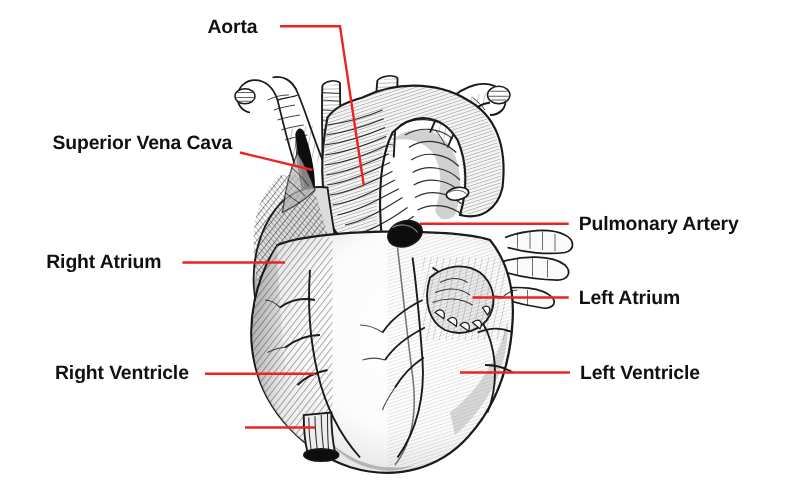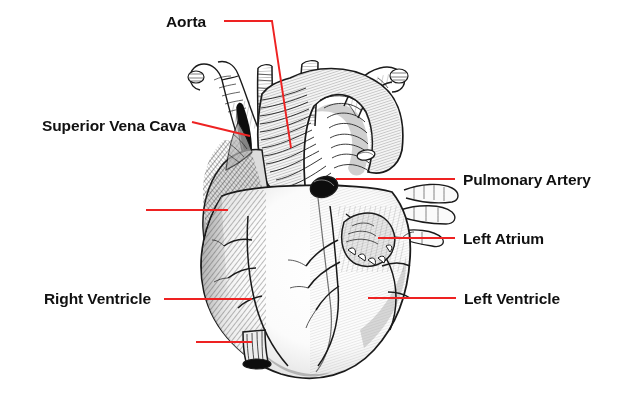--- a/index.html
+++ b/index.html
@@ -362,19 +362,20 @@
         <polyline points="146,210 228,210" stroke="#ee2222" fill="none" stroke-width="1.9"></polyline>
         <polyline points="164,299 252,299" stroke="#ee2222" fill="none" stroke-width="1.9"></polyline>
         <polyline points="196,342 252,342" stroke="#ee2222" fill="none" stroke-width="1.9"></polyline>
         <polyline points="455,179 336,179" stroke="#ee2222" fill="none" stroke-width="1.9"></polyline>
         <polyline points="455,238 378,238" stroke="#ee2222" fill="none" stroke-width="1.9"></polyline>
         <polyline points="456,298 368,298" stroke="#ee2222" fill="none" stroke-width="1.9"></polyline>
       </g>
   </svg>
 
   <div class="label" style="left: 166px; top: 14px;">Aorta</div>
-  <div class="label" style="left: 42px; top: 118px;">Superior Vena Cava</div>
+  <div class="label" style="left: 42px; top: 107px;">Superior Vena Cava</div>
+  <div class="label" style="left: 37px; top: 202px;">Right Atrium</div>
   <div class="label" style="left: 44px; top: 291px; text-align: right;">Right Ventricle</div>
   <div class="label" style="left: 463px; top: 172px;">Pulmonary Artery</div>
   <div class="label" style="left: 464px; top: 291px;">Left Ventricle</div>
   <div class="label" style="left: 463px; top: 231px;">Left Atrium</div>
 
 </div>
 
 </body></html>

